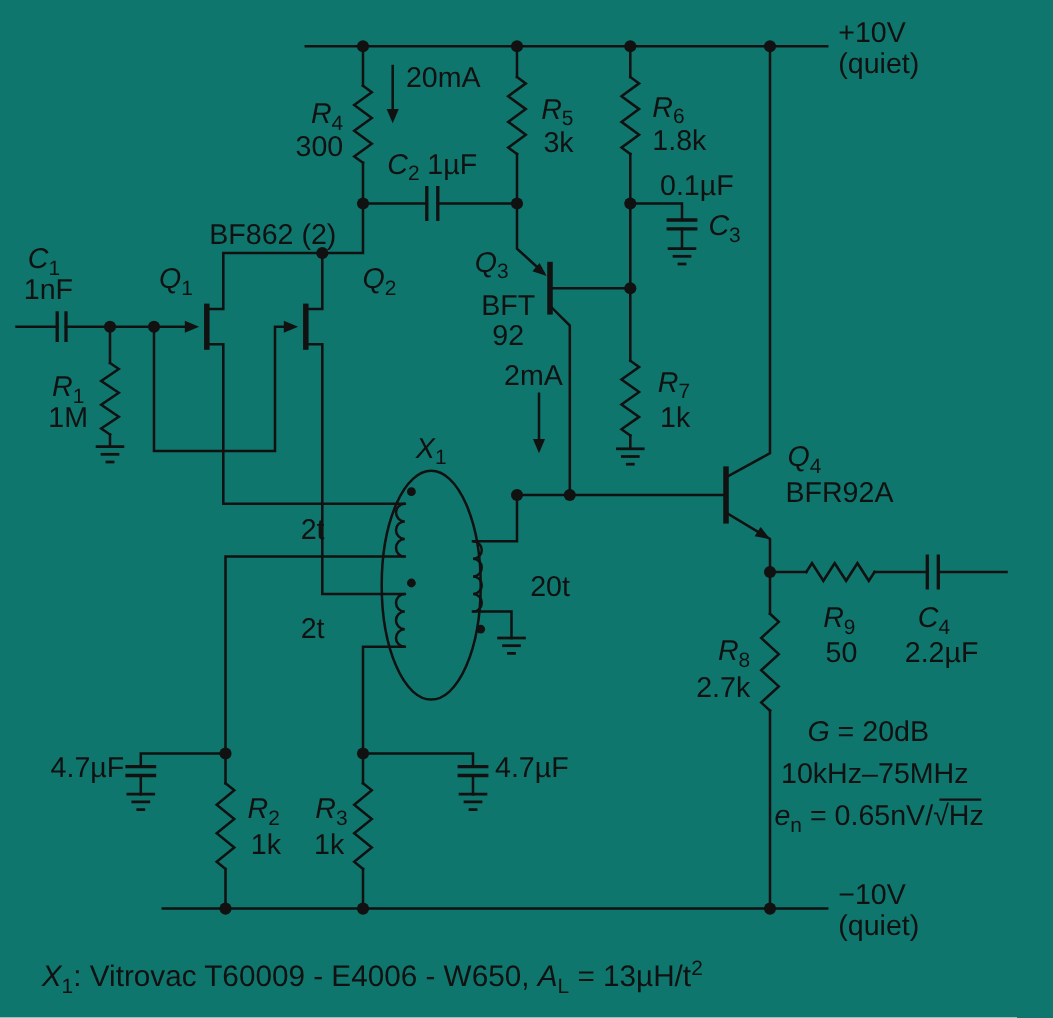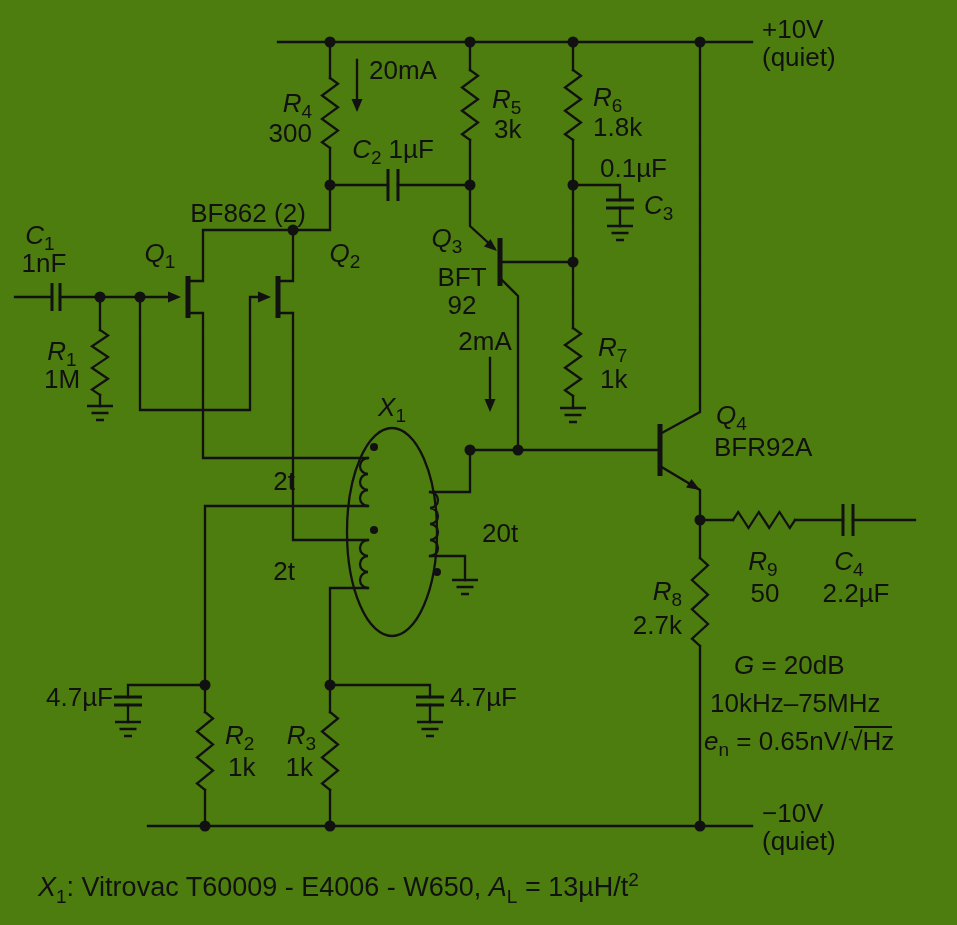--- a/index.html
+++ b/index.html
@@ -1,16 +1,16 @@
 <!DOCTYPE html>
 <html><head>
 <meta charset="utf-8">
 <style>
   html,body{margin:0;padding:0;background:#ffffff}
-  .page{width:957px;height:925px;position:relative;background:#4d7c0f}
+  .page{width:957px;height:925px;position:relative;background:#0f766e}
   svg{display:block}
   .w{stroke:#111;stroke-width:2.3;fill:none;stroke-linecap:square;stroke-linejoin:miter}
   .plate{stroke:#111;stroke-width:3;fill:none;stroke-linecap:butt}
   .coil{stroke:#111;stroke-width:2.3;fill:none}
   .bar{stroke:#111;stroke-width:5;stroke-linecap:butt}
   .sym{fill:#111;stroke:none}
   .gnd line{stroke:#111;stroke-width:2.5}
   text{font-family:"Liberation Sans","DejaVu Sans",sans-serif;font-size:26px;fill:#111;white-space:pre}
   .sub{font-size:19px}
   .sup{font-size:19px}

